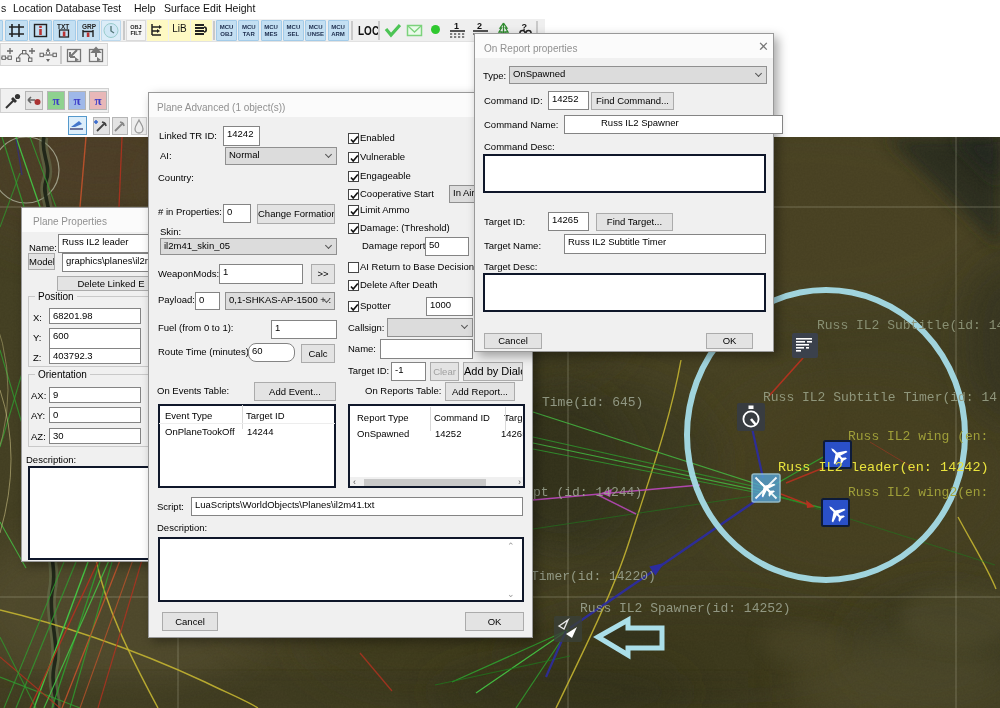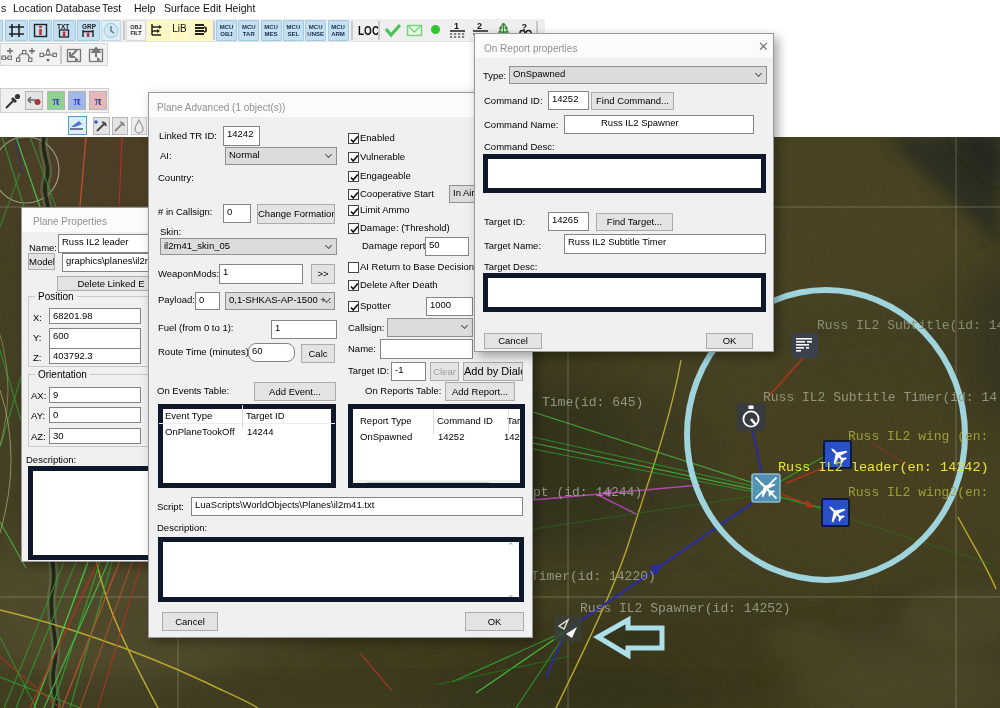--- a/index.html
+++ b/index.html
@@ -21,21 +21,21 @@
 .wt{position:absolute;font-size:10px;color:#919191;white-space:nowrap}
 .lb{position:absolute;font-size:9.5px;color:#000;white-space:nowrap}
 .tb{position:absolute;background:#fff;border:1px solid #848484;font-size:9.5px;color:#000;padding:1px 3px;white-space:nowrap;overflow:hidden}
 .bt{position:absolute;background:#e3e3e3;border:1px solid #ababab;font-size:9.5px;color:#000;text-align:center;white-space:nowrap;overflow:hidden}
 .dd{position:absolute;background:#dcdcdc;border:1px solid #909090;font-size:9.5px;color:#000;padding:1px 3px;white-space:nowrap;overflow:hidden}
 .dd i{position:absolute;right:5px;top:4px;width:5px;height:5px;border-right:1.4px solid #555;border-bottom:1.4px solid #555;transform:rotate(45deg);font-style:normal}
 .cb{position:absolute;width:11px;height:11px;background:#fff;border:1px solid #454545}
 .cb svg{position:absolute;left:0px;top:0px}
 .grp{position:absolute;border:1px solid #c9c9c9}
 .grp b{position:absolute;left:6px;top:-6px;background:#f0f0f0;font-weight:normal;font-size:10px;padding:0 3px}
-.ta{position:absolute;background:#fff;border:5px solid #0f172a}
+.ta{position:absolute;background:#fff;border:2px solid #0f172a}
 .th{font-size:9.5px;color:#000;position:absolute;white-space:nowrap}
 .win:before{content:"";position:absolute;left:0;top:0;right:0;height:24px;background:#fbfbfb}
 </style></head><body>
 
 <div id="map" class="a" style="left:0;top:137px;width:1000px;height:571px;background:#3f3b20;overflow:hidden">
 <svg width="1000" height="571">
 <defs>
 <filter id="b1" x="-50%" y="-50%" width="200%" height="200%">
           <feGaussianBlur stdDeviation="18"></feGaussianBlur>
         </filter>
@@ -372,21 +372,21 @@
 <div class="lb" style="left:4px;top:246px">Description:</div>
 <div class="ta" style="left:6px;top:258px;width:127px;height:94px;"></div>
 </div>
 <div id="adv" class="win" style="left:148px;top:92px;width:385px;height:546px">
     <div class="wt" style="left:8px;top:9px">Plane Advanced (1 object(s))</div>
 <div class="lb" style="left:10px;top:37px">Linked TR ID:</div>
 <div class="tb" style="left:74px;top:33px;width:37px;height:20px;">14242</div>
 <div class="lb" style="left:11px;top:57px">AI:</div>
 <div class="dd" style="left:76px;top:54px;width:112px;height:18px">Normal<i></i></div>
 <div class="lb" style="left:9px;top:79px">Country:</div>
-<div class="lb" style="left:9px;top:113px"># in Callsign:</div>
+<div class="lb" style="left:9px;top:113px"># in Properties:</div>
 <div class="tb" style="left:74px;top:111px;width:28px;height:19px;">0</div>
 <div class="bt" style="left:108px;top:111px;width:78px;height:20px;line-height:18px;">Change Formation</div>
 <div class="lb" style="left:11px;top:133px">Skin:</div>
 <div class="dd" style="left:11px;top:145px;width:177px;height:17px">il2m41_skin_05<i></i></div>
 <div class="lb" style="left:9px;top:175px">WeaponMods:</div>
 <div class="tb" style="left:70px;top:171px;width:84px;height:20px;">1</div>
 <div class="bt" style="left:162px;top:171px;width:24px;height:20px;line-height:18px;">&gt;&gt;</div>
 <div class="lb" style="left:9px;top:201px">Payload:</div>
 <div class="tb" style="left:46px;top:199px;width:25px;height:18px;">0</div>
 <div class="dd" style="left:76px;top:199px;width:110px;height:18px">0,1-SHKAS-AP-1500 + :<i></i></div>
@@ -495,21 +495,21 @@
 </div>
 <div id="rep" class="win" style="left:474px;top:33px;width:300px;height:319px">
     <div class="wt" style="left:9px;top:9px">On Report properties</div>
 <div class="a" style="left:283px;top:5px;font-size:13px;color:#777">✕</div>
 <div class="lb" style="left:8px;top:36px">Type:</div>
 <div class="dd" style="left:34px;top:32px;width:258px;height:18px">OnSpawned<i></i></div>
 <div class="lb" style="left:9px;top:61px">Command ID:</div>
 <div class="tb" style="left:73px;top:57px;width:41px;height:19px;">14252</div>
 <div class="bt" style="left:116px;top:58px;width:83px;height:18px;line-height:16px;">Find Command...</div>
 <div class="lb" style="left:9px;top:85px">Command Name:</div>
-<div class="tb" style="left:89px;top:81px;width:190px;height:19px;padding-left:36px;">Russ IL2 Spawner</div>
+<div class="tb" style="left:89px;top:81px;width:219px;height:19px;padding-left:36px;">Russ IL2 Spawner</div>
 <div class="lb" style="left:9px;top:107px">Command Desc:</div>
 <div class="ta" style="left:8px;top:120px;width:283px;height:39px;"></div>
 <div class="lb" style="left:9px;top:182px">Target ID:</div>
 <div class="tb" style="left:73px;top:178px;width:41px;height:19px;">14265</div>
 <div class="bt" style="left:121px;top:179px;width:77px;height:18px;line-height:16px;">Find Target...</div>
 <div class="lb" style="left:9px;top:206px">Target Name:</div>
 <div class="tb" style="left:89px;top:200px;width:202px;height:20px;">Russ IL2 Subtitle Timer</div>
 <div class="lb" style="left:9px;top:227px">Target Desc:</div>
 <div class="ta" style="left:8px;top:239px;width:283px;height:39px;"></div>
 <div class="bt" style="left:9px;top:299px;width:58px;height:16px;line-height:14px;">Cancel</div>

